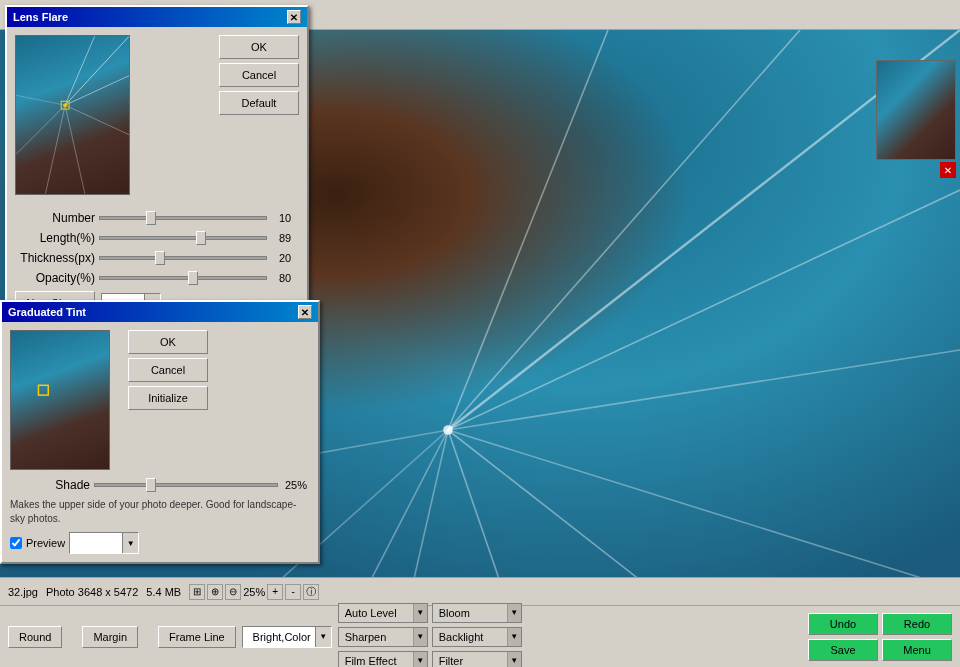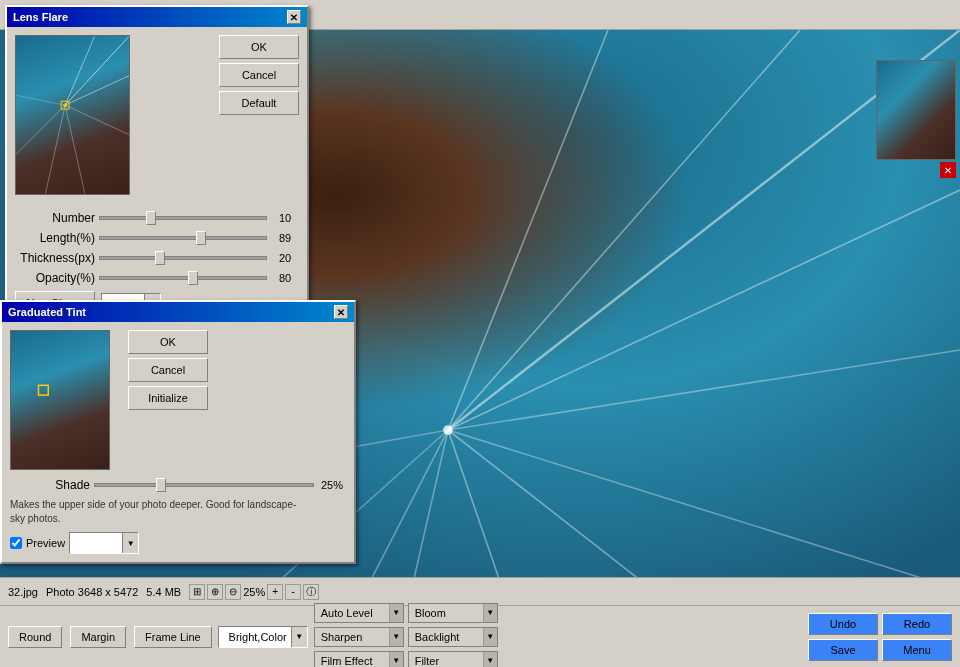--- a/index.html
+++ b/index.html
@@ -226,35 +226,35 @@
 
     
     .right-panel {
       display: flex;
       flex-direction: column;
       gap: 4px;
       margin-left: auto;
     }
 
     .right-btn {
-      background: #3b82f6;
+      background: #22c55e;
       border: 1px solid;
       border-color: #ffffff #808080 #808080 #ffffff;
       padding: 2px 8px;
       font-size: 11px;
       cursor: pointer;
       width: 70px;
       height: 22px;
       text-align: center;
     }
 
     
     .style-buttons {
       display: flex;
-      gap: 8px;
+      gap: 20px;
     }
 
     
     .dialog {
       position: absolute;
       background: #d4d0c8;
       border: 2px solid;
       border-color: #ffffff #808080 #808080 #ffffff;
       box-shadow: 2px 2px 4px rgba(0,0,0,0.5);
       z-index: 100;
@@ -381,21 +381,21 @@
       display: flex;
       align-items: center;
       gap: 4px;
       margin-bottom: 4px;
     }
 
     
     .graduated-tint-dialog {
       top: 300px;
       left: 0px;
-      width: 356px;
+      width: 320px;
     }
 
     .grad-preview {
       width: 100px;
       height: 140px;
       background: linear-gradient(135deg, #1a6b8a, #2a8fb0, #4a7060);
       border: 1px solid #666;
       float: left;
       margin-right: 10px;
       position: relative;

